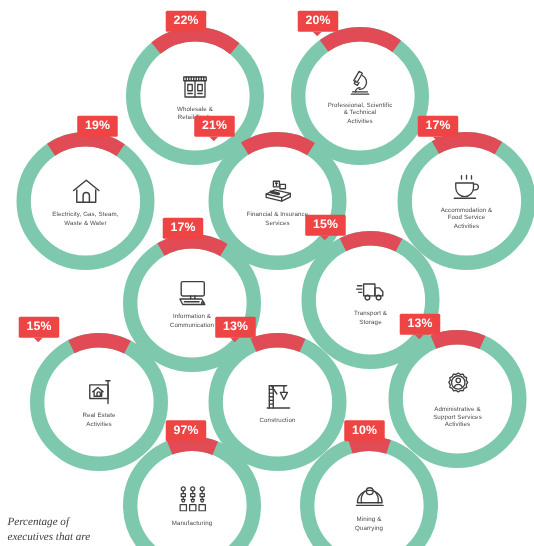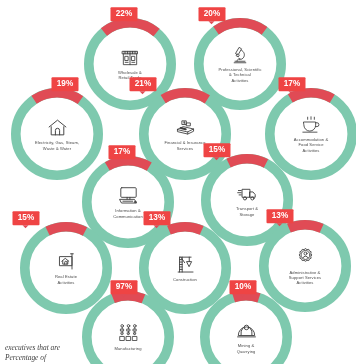--- a/index.html
+++ b/index.html
@@ -354,15 +354,15 @@
         <div class="cap">
           <div>Mining &amp;</div>
           <div>Quarrying</div>
         </div>
       </div>
     </div>
     <div class="badge" style="left: 243px; top: 287px;">10%</div>
   </div>
 
 <div class="footnote">
+  <div>Percentage of</div>
   <div>executives that are</div>
-  <div>Percentage of</div>
 </div>
 
 </body></html>

